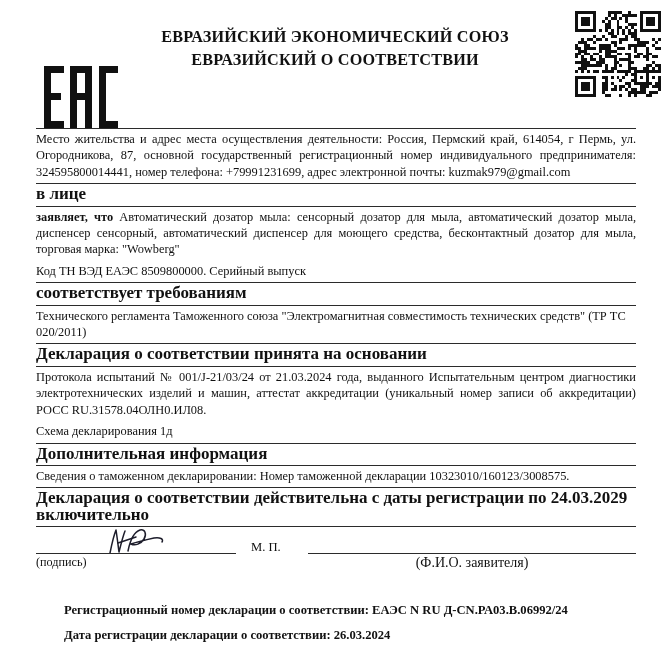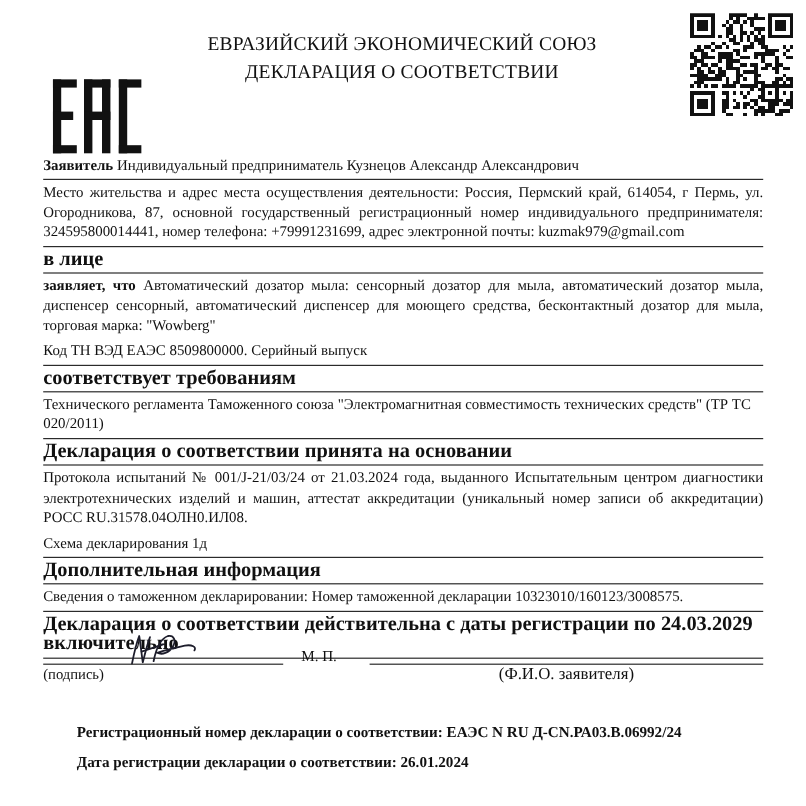--- a/index.html
+++ b/index.html
@@ -28,21 +28,21 @@
     height: 128px;
   }
   .title-block {
     position: absolute;
     left: 120px;
     top: 26px;
     width: 430px;
     text-align: center;
   }
   .title-line {
-    font-weight: normal;
+    font-weight: bold;
     font-size: 16.2px;
     letter-spacing: 0.2px;
     line-height: 23px;
     white-space: nowrap;
   }
 
   
   .eac-mark {
     position: absolute;
     left: 44px;
@@ -161,21 +161,21 @@
 </style>
 </head>
 <body>
 
 <div class="page">
 
   <div class="header">
 
     <div class="title-block">
       <div class="title-line">ЕВРАЗИЙСКИЙ ЭКОНОМИЧЕСКИЙ СОЮЗ</div>
-      <div class="title-line">ДЕКЛАРАЦИЯ О СООТВЕТСТВИИ</div>
+      <div class="title-line">ЕВРАЗИЙСКИЙ О СООТВЕТСТВИИ</div>
     </div>
 
     <div class="eac-mark">
       <svg width="74" height="62" viewBox="0 0 74 62" aria-hidden="true">
         <g fill="#111111">
 
           <rect x="0" y="0" width="7" height="62"></rect>
           <rect x="0" y="0" width="20" height="7"></rect>
           <rect x="0" y="27" width="17" height="7"></rect>
           <rect x="0" y="55" width="20" height="7"></rect>
@@ -598,23 +598,20 @@
             <rect x="20" y="28" width="1" height="1"></rect>
             <rect x="24" y="28" width="1" height="1"></rect>
             <rect x="25" y="28" width="1" height="1"></rect>
           </g>
       </svg>
     </div>
   </div>
 
   <div class="content">
 
-    <div class="row nojust">
-      <span class="b">Заявитель</span><span> Индивидуальный предприниматель Кузнецов Александр Александрович</span>
-    </div>
     <div class="rule"></div>
 
     <div class="row">Место жительства и адрес места осуществления деятельности: Россия, Пермский край, 614054, г Пермь, ул. Огородникова, 87, основной государственный регистрационный номер индивидуального предпринимателя: 324595800014441, номер телефона: +79991231699, адрес электронной почты: kuzmak979@gmail.com</div>
     <div class="rule"></div>
 
     <div class="hdr">в лице</div>
     <div class="rule"></div>
 
     <div class="row">
       <span class="b">заявляет, что</span><span> Автоматический дозатор мыла: сенсорный дозатор для мыла, автоматический дозатор мыла, диспенсер сенсорный, автоматический диспенсер для моющего средства, бесконтактный дозатор для мыла, торговая марка: "Wowberg"</span>
@@ -663,16 +660,16 @@
     <div class="sig-caption-left">(подпись)</div>
 
     <div class="mp">М. П.</div>
 
     <div class="sig-right"></div>
     <div class="sig-caption-right">(Ф.И.О. заявителя)</div>
   </div>
 
   <div class="footer">
     <div class="footer-line">Регистрационный номер декларации о соответствии: ЕАЭС N RU Д-CN.РА03.В.06992/24</div>
-    <div class="footer-line">Дата регистрации декларации о соответствии: 26.01.2024</div>
+    <div class="footer-line">Дата регистрации декларации о соответствии: 26.03.2024</div>
   </div>
 
 </div>
 
 </body></html>

